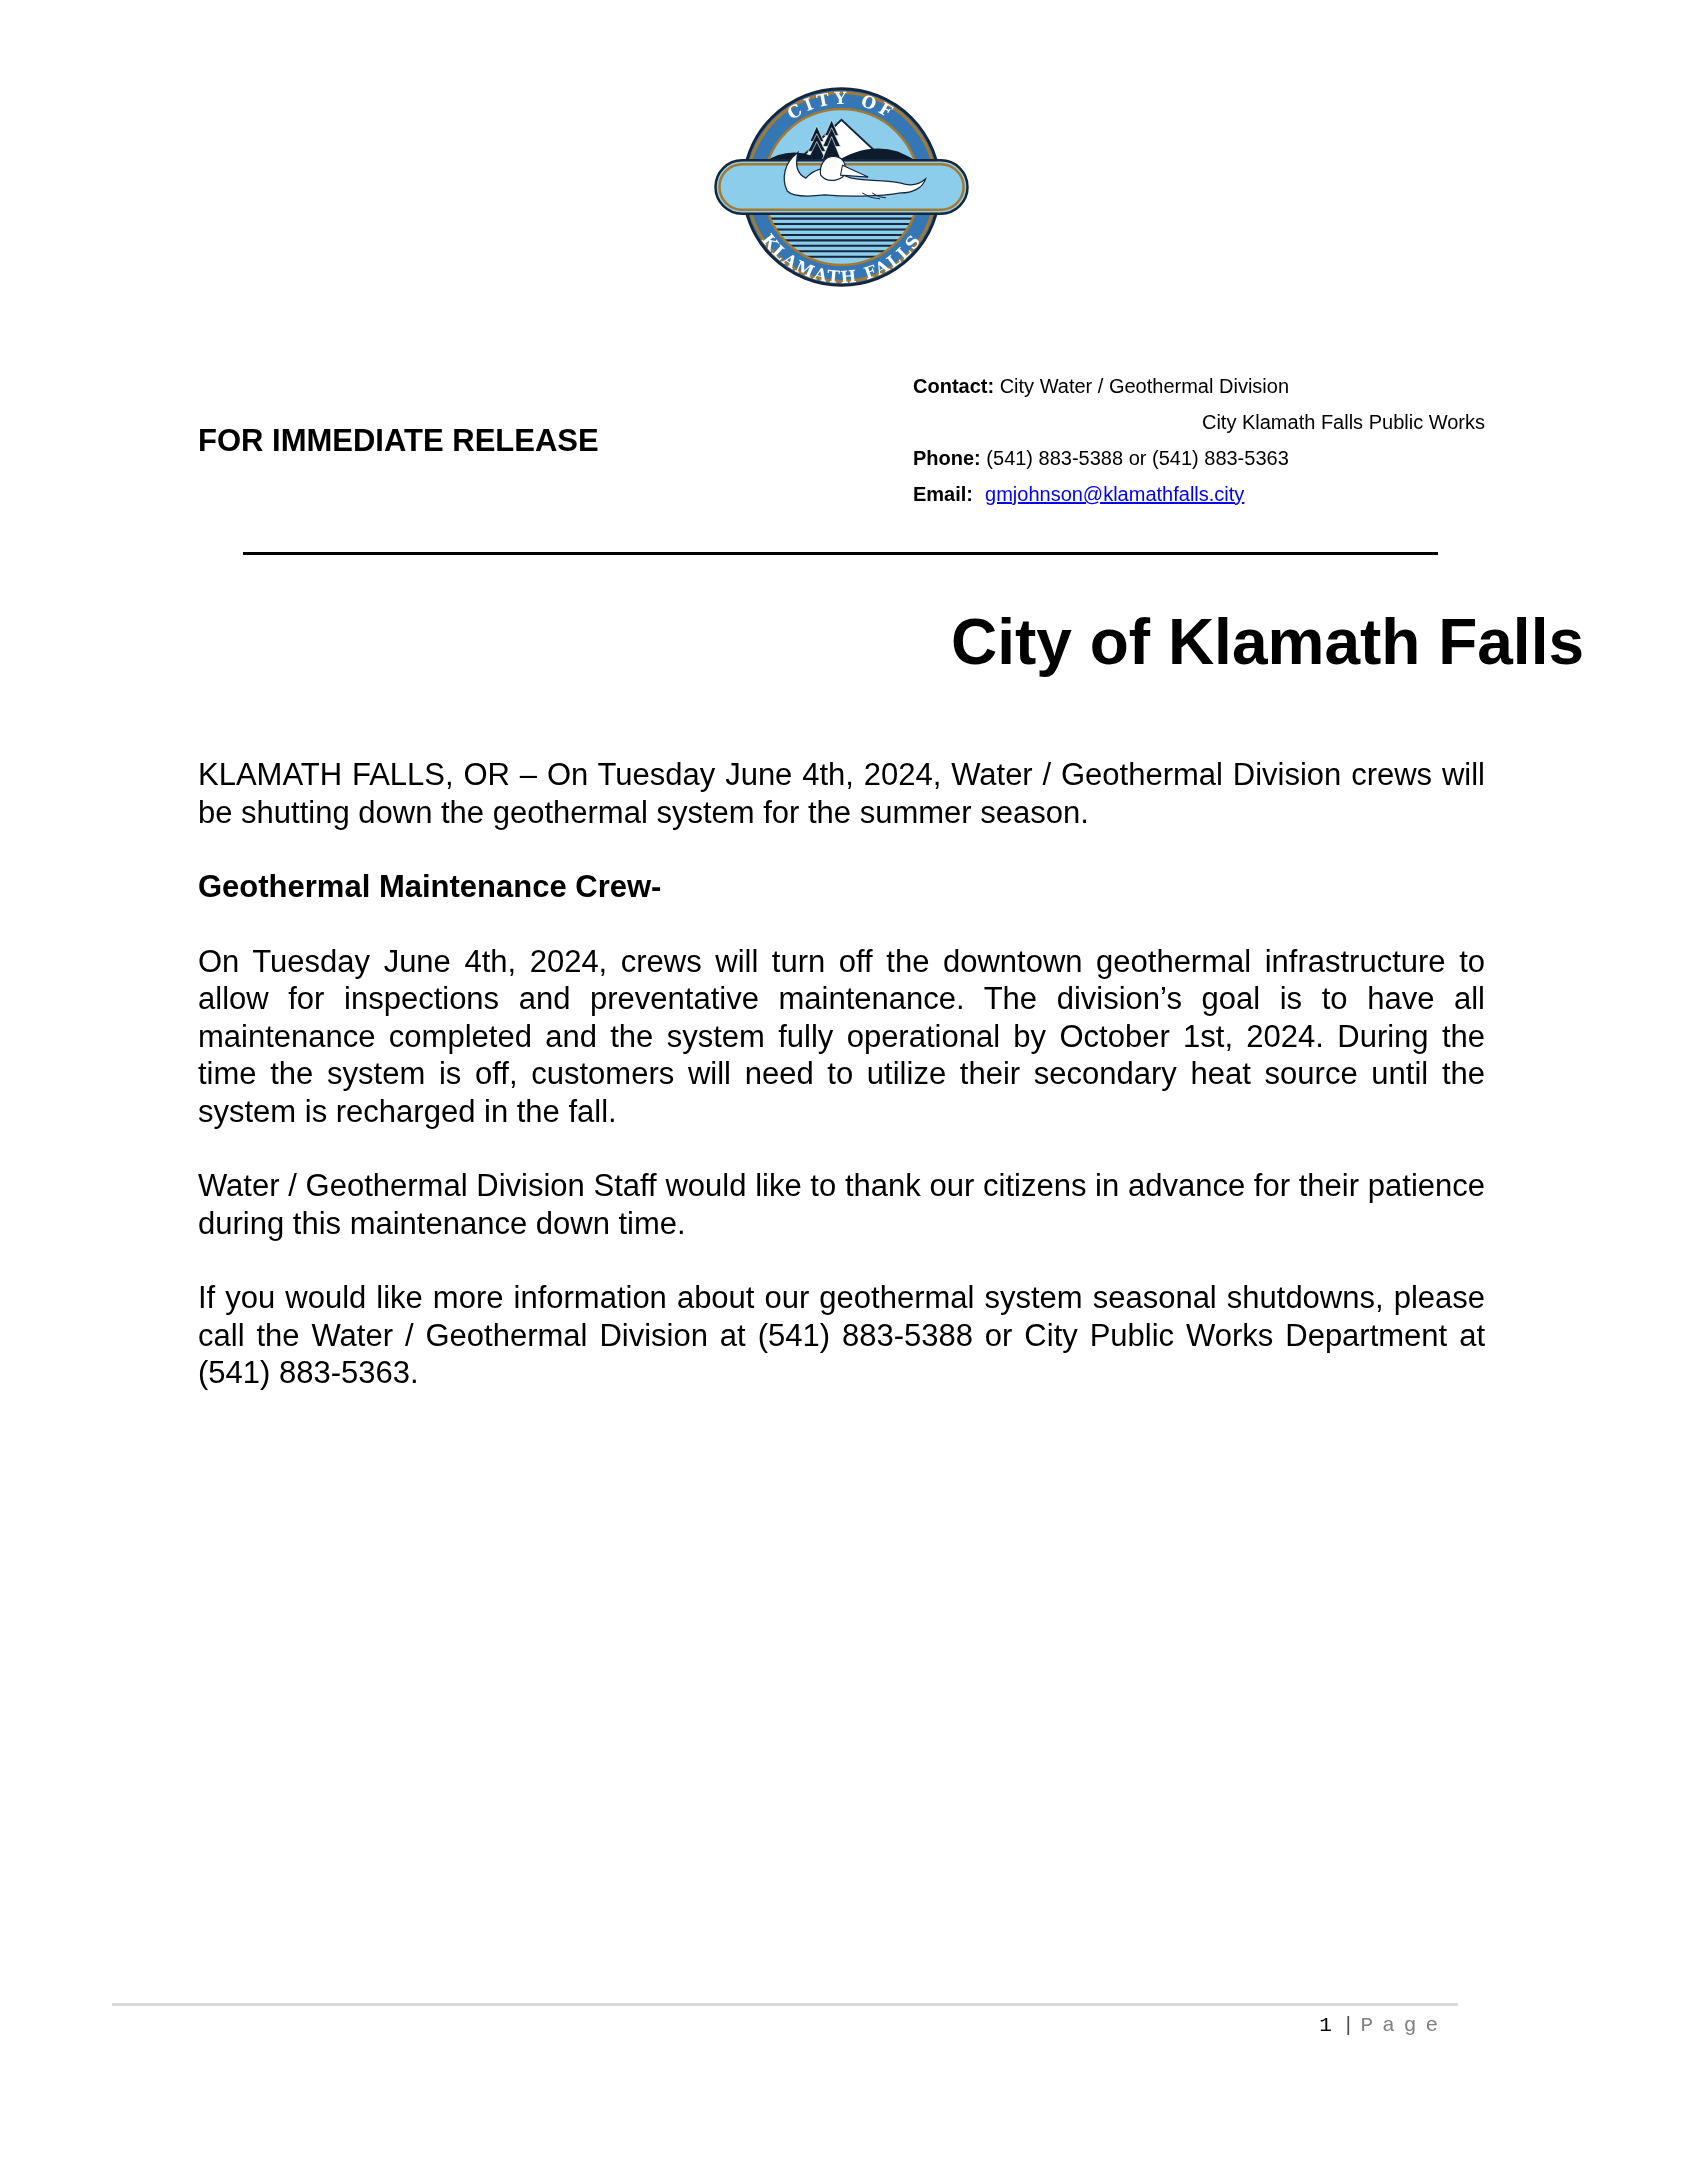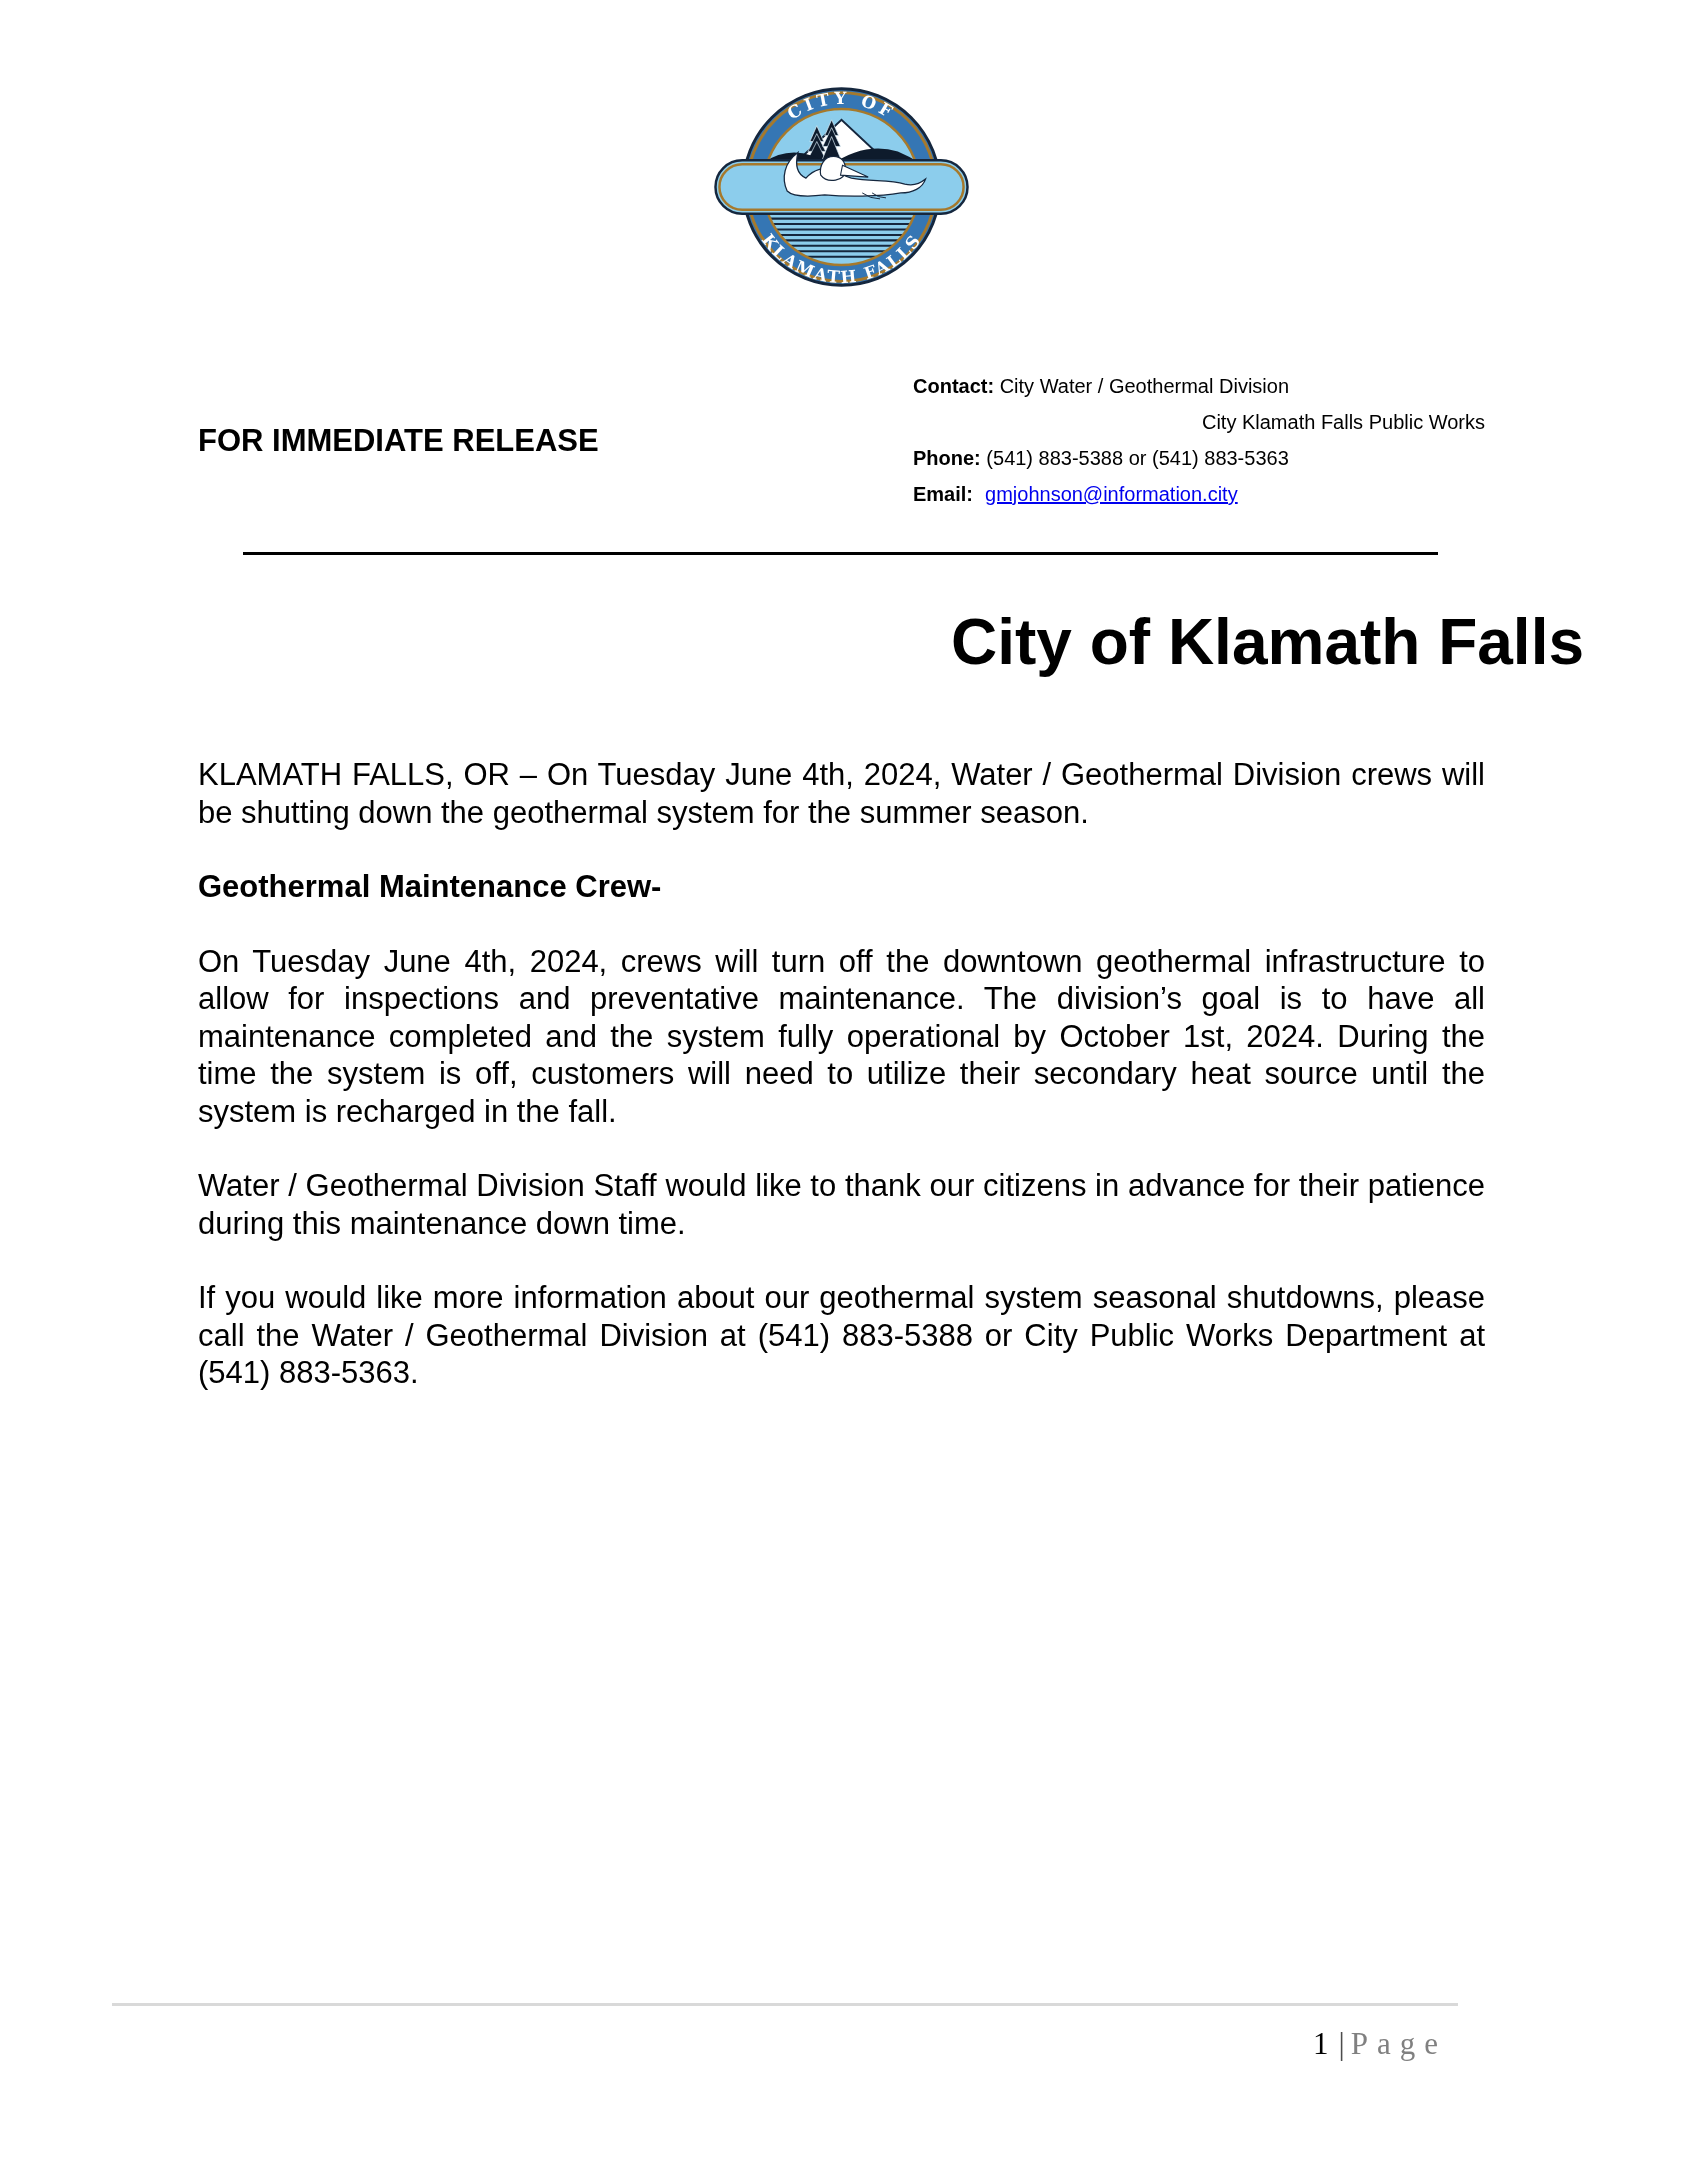--- a/index.html
+++ b/index.html
@@ -64,24 +64,23 @@
 
   
   .footer-rule {
     position: absolute;
     top: 2003px; left: 112px; width: 1346px; height: 3px;
     background: #d9d9d9;
   }
   .footer-text {
     position: absolute;
     top: 2013px; right: 236px;
-    font-family: Liberation Serif, serif;
-    font-size: 31px;
+    font-family: Liberation Mono, monospace;
+    font-size: 21px;
     white-space: nowrap;
-    margin-top: 12px;
   }
   .footer-num { color: #000000; }
   .footer-sep { color: #4d4d4d; margin: 0 6px 0 10px; font-weight: normal; }
   .footer-word { color: #808080; letter-spacing: 9px; }
 </style>
 </head>
 <body>
 
 <div class="page">
 
@@ -146,21 +145,21 @@
       </text>
     </svg>
   </div>
 
   <div class="header-row">
     <div class="release-label">FOR IMMEDIATE RELEASE</div>
     <div class="contact-block">
       <div class="contact-line"><b>Contact:</b> <span>City Water / Geothermal Division</span></div>
       <div class="contact-line contact-line-right">City Klamath Falls Public Works</div>
       <div class="contact-line"><b>Phone:</b> <span>(541) 883-5388 or (541) 883-5363</span></div>
-      <div class="contact-line"><b class="email-label">Email:</b><a class="email-link">gmjohnson@information.city</a></div>
+      <div class="contact-line"><b class="email-label">Email:</b><a class="email-link">gmjohnson@klamathfalls.city</a></div>
     </div>
   </div>
 
   <div class="divider"></div>
 
   <div class="doc-title">
     <div>City of Klamath Falls</div>
   </div>
 
   <div class="content">

